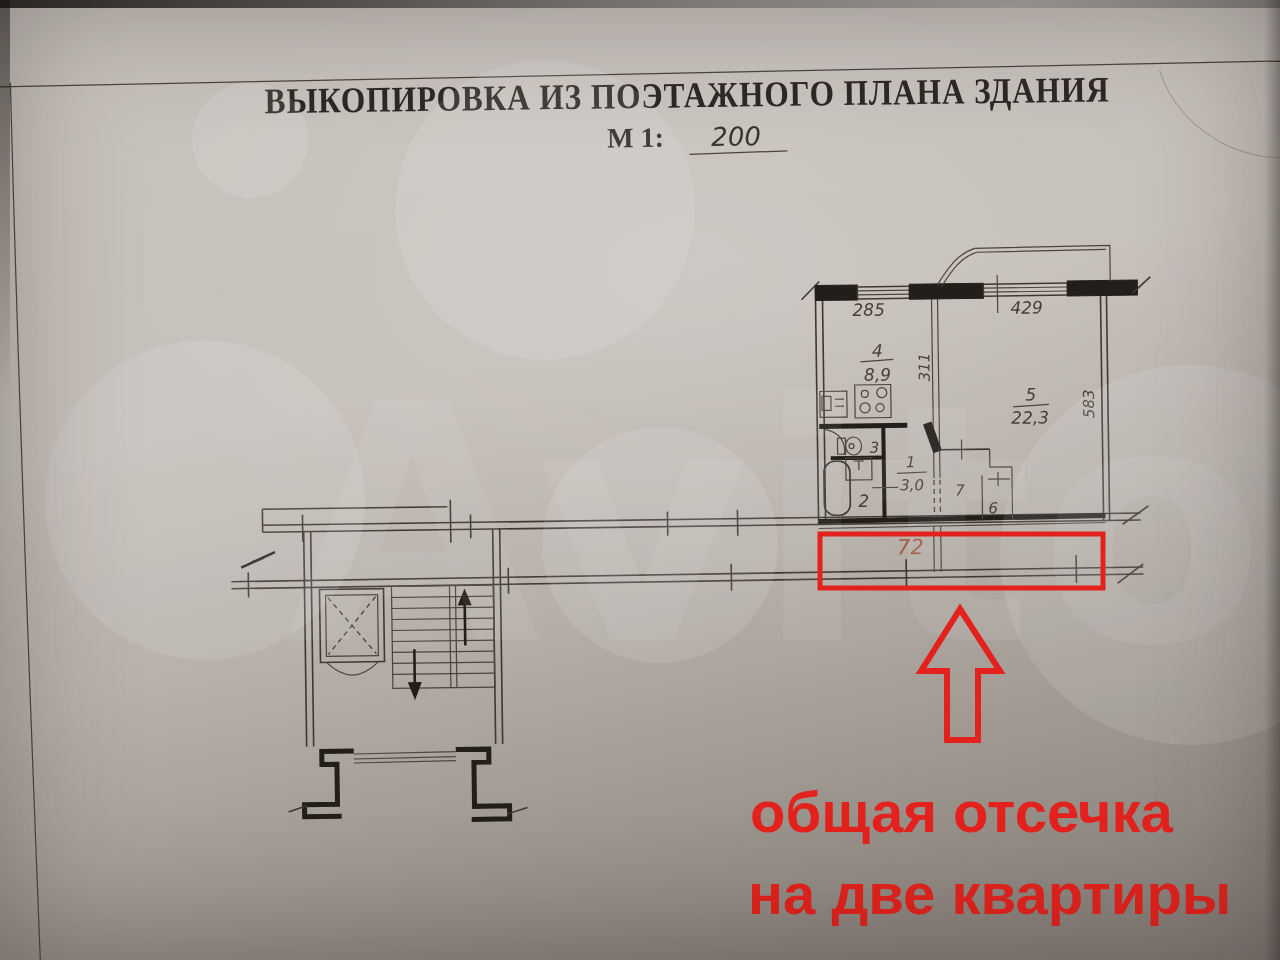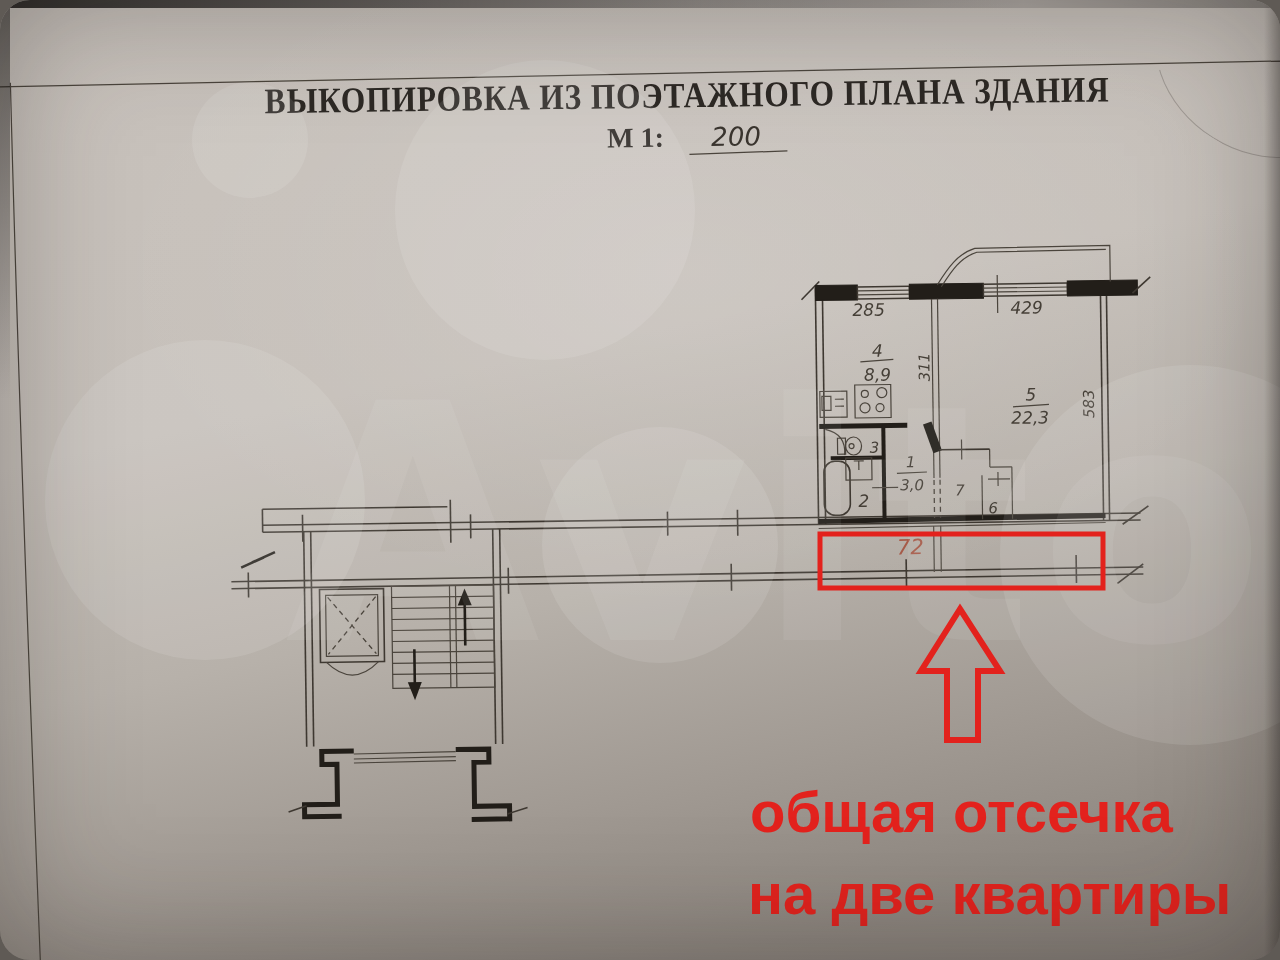--- a/index.html
+++ b/index.html
@@ -2,21 +2,20 @@
 <html><head>
 <meta charset="utf-8">
 <style>
   html,body { margin:0; padding:0; background:#5f5a55; }
   .photo {
     position:relative; width:1280px; height:960px; overflow:hidden;
     background:
       radial-gradient(ellipse 820px 480px at 54% 28%, rgba(255,255,255,0.12), rgba(255,255,255,0) 72%),
       linear-gradient(168deg, #c8c2bc 0%, #c6c0ba 38%, #b7b1aa 58%, #a09992 76%, #8d867f 90%, #837c76 100%);
     font-family:"DejaVu Sans", sans-serif;
-    border-radius:30px;
   }
   svg { position:absolute; left:0; top:0; }
   .ln   { stroke:#3e3831; stroke-width:1.6; fill:none; }
   .ln2  { stroke:#4a443c; stroke-width:1.2; fill:none; }
   .thick{ stroke:#221e19; stroke-width:5; fill:none; }
   .wall { fill:#221e19; stroke:#221e19; stroke-width:1; }
   .wind { fill:#c9c3bd; stroke:#3e3831; stroke-width:1.5; }
   .dash { stroke:#4a443c; stroke-width:1.3; fill:none; stroke-dasharray:5 4; }
   .txt  { font-family:"DejaVu Sans", sans-serif; font-style:italic; font-size:17px; fill:#453f37; }
   .txtsm{ font-family:"DejaVu Sans", sans-serif; font-style:italic; font-size:15px; fill:#453f37; }

